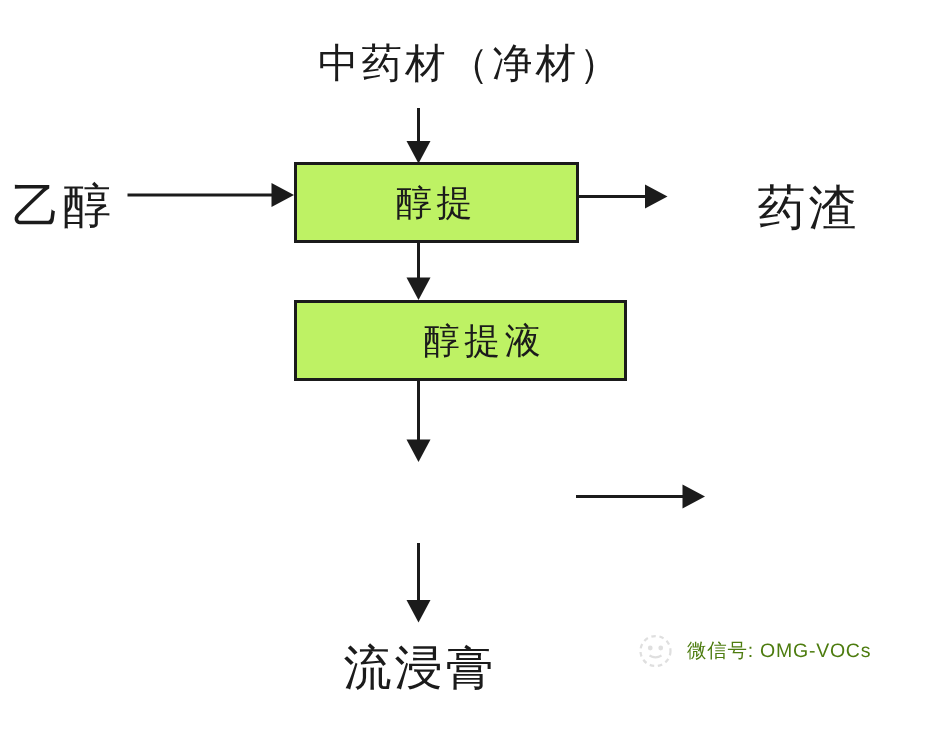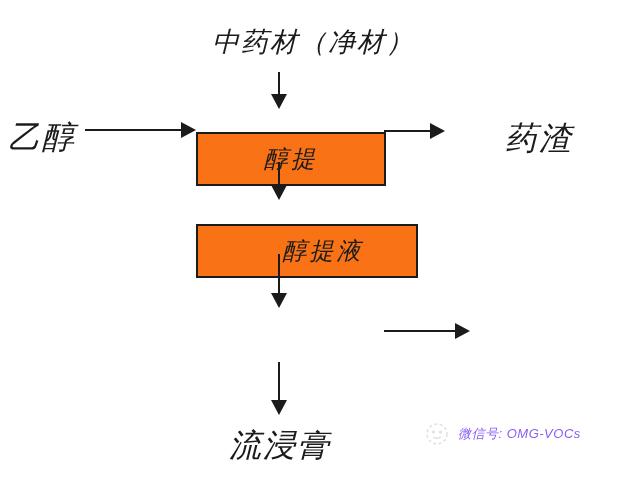--- a/index.html
+++ b/index.html
@@ -1,49 +1,49 @@
 <!DOCTYPE html>
 <html><head>
 <meta charset="utf-8">
 <style>
   html,body{margin:0;padding:0;background:#fff;}
   .canvas{
     position:relative;width:633px;height:488px;background:#ffffff;
     font-family:"Liberation Sans","DejaVu Sans",sans-serif;
-    color:#1b1b1b;overflow:hidden;font-style:italic;
+    color:#1b1b1b;overflow:hidden;
   }
   .title{
     position:absolute;left:212px;top:24px;font-size:27px;letter-spacing:2px;
     white-space:nowrap;
   }
   .box{
     position:absolute;left:196px;width:186px;height:50px;
-    border:2px solid #1b1b1b;background:#f97316;
+    border:2px solid #1b1b1b;background:#bef264;
     display:flex;align-items:center;justify-content:center;
-    font-size:24px;letter-spacing:3px;margin-top:24px;
+    font-size:24px;letter-spacing:3px;
   }
   .label{position:absolute;font-size:32px;letter-spacing:2px;white-space:nowrap;}
   .vshaft{position:absolute;width:2px;background:#1b1b1b;}
   .hshaft{position:absolute;height:2px;background:#1b1b1b;}
   .head-down{
     position:absolute;width:0;height:0;
     border-left:8px solid transparent;border-right:8px solid transparent;
     border-top:15px solid #1b1b1b;
   }
   .head-right{
     position:absolute;width:0;height:0;
     border-top:8px solid transparent;border-bottom:8px solid transparent;
     border-left:15px solid #1b1b1b;
   }
   .watermark{
     position:absolute;left:424px;top:421px;display:flex;align-items:center;
   }
   .wm-icon{width:26px;height:26px;opacity:.55;}
   .wm-text{
-    margin-left:8px;font-size:13px;color:#8b5cf6;letter-spacing:.5px;white-space:nowrap;
+    margin-left:8px;font-size:13px;color:#4d7c0f;letter-spacing:.5px;white-space:nowrap;
   }
 </style>
 </head>
 <body>
 
 <div class="canvas">
 
   <div class="title">中药材（净材）</div>
 
   <div class="vshaft" style="left:278px;top:72px;height:24px;"></div>

